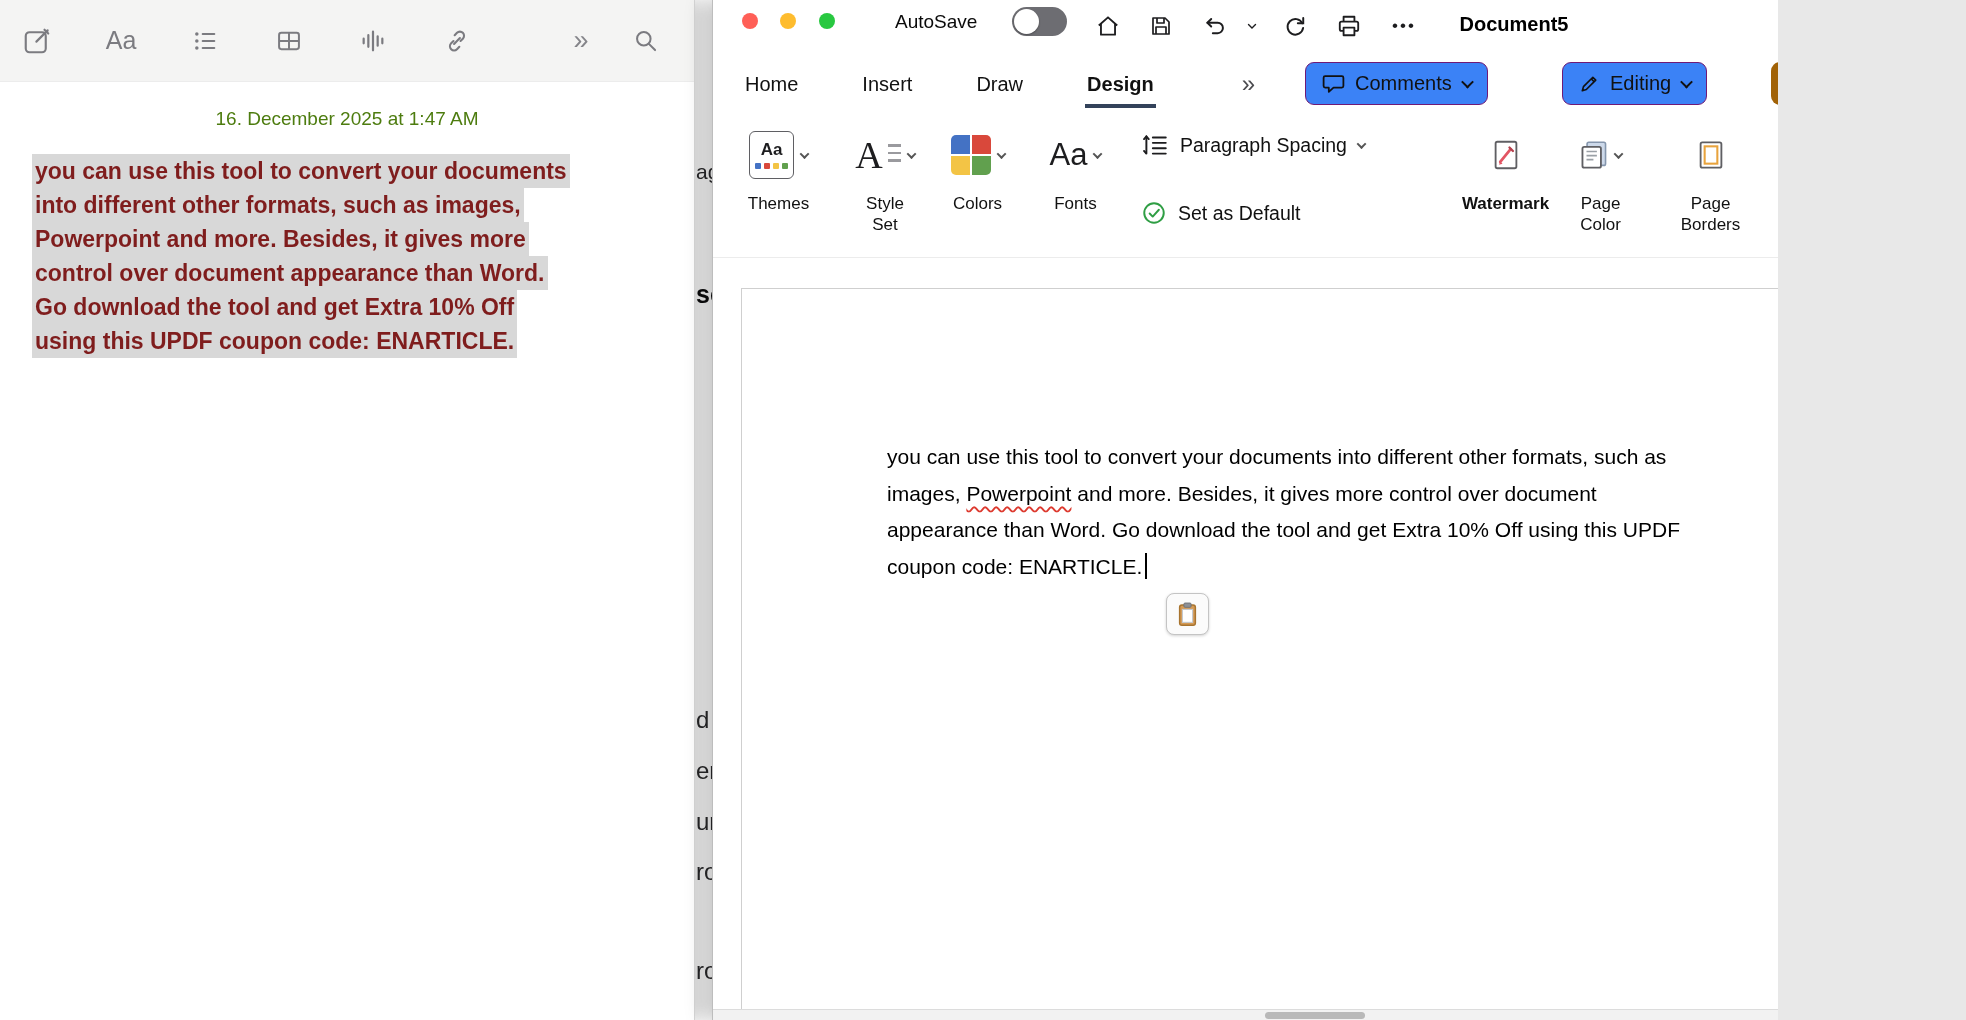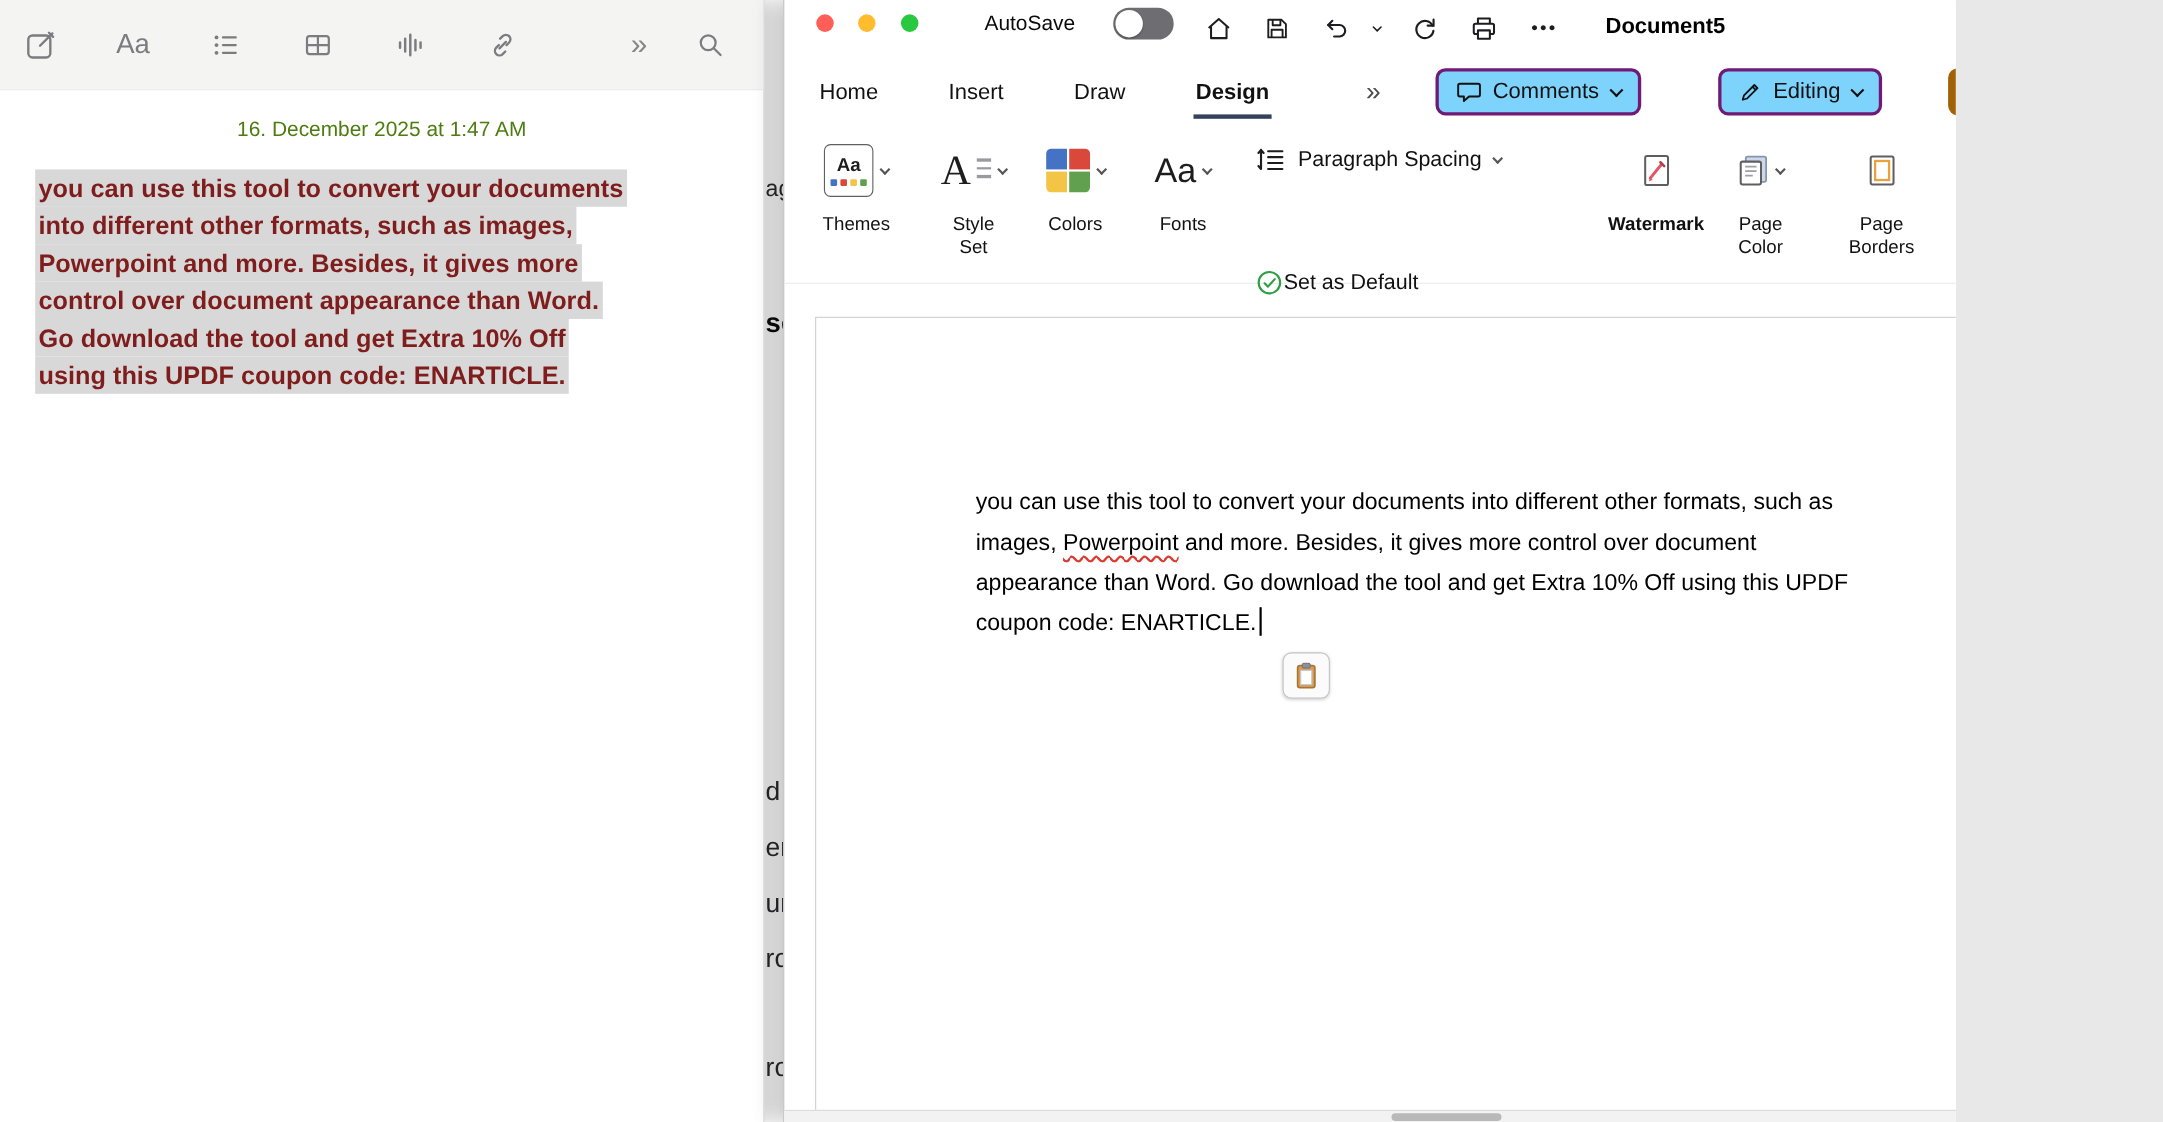--- a/index.html
+++ b/index.html
@@ -62,22 +62,22 @@
                font-size:20px; font-weight:600; color:#000; }
 
   
   .tabs { position:absolute; top:60px; left:30px; height:48px; display:flex; gap:60px;
           align-items:flex-end; }
   .tab { font-size:20px; color:#111; padding:0 2px 12px 2px; }
   .tab.active { font-weight:700; padding-bottom:8px; border-bottom:4px solid #33425a; }
   .tab.overflow { margin-left:24px; font-size:24px; color:#4c4c50; padding-bottom:10px; }
 
   
-  .pill { position:absolute; top:62px; height:43px; border:3px solid #701a75; border-radius:9px;
-          background:#7dd3fc; display:flex; align-items:center; gap:9px; padding:0 15px;
+  .pill { position:absolute; top:62px; height:43px; border:1px solid #701a75; border-radius:9px;
+          background:#3b82f6; display:flex; align-items:center; gap:9px; padding:0 15px;
           font-size:20px; color:#111; }
   .pill .chev { margin-left:2px; }
   .pill.share { background:#a16207; color:#fff; border:none; padding:0 17px; }
 
   .chev { display:inline-block; width:9px; height:9px; border-right:2px solid currentColor;
           border-bottom:2px solid currentColor; transform:rotate(45deg) translate(-1px,-1px); }
   .chev.sm { width:7px; height:7px; color:#555; }
 
   
   .ribbon { position:absolute; top:112px; left:0; width:100%; height:146px;
@@ -110,22 +110,22 @@
   .colors-icon { width:40px; height:40px; display:grid; grid-template-columns:1fr 1fr;
                  grid-template-rows:1fr 1fr; gap:2px; border-radius:5px; overflow:hidden; }
   .colors-icon i { display:block; }
   .colors-icon .c1{background:#4472c4;} .colors-icon .c2{background:#d9483b;}
   .colors-icon .c3{background:#f3c445;} .colors-icon .c4{background:#61a04e;}
 
   .fonts-icon { font-size:31px; color:#1d1d1f; line-height:34px; }
 
   .ps-row { position:absolute; left:428px; top:20px; display:flex; align-items:center; gap:11px;
             font-size:19.5px; color:#111; }
-  .sd-row { position:absolute; left:428px; top:88px; display:flex; align-items:center; 
-            font-size:19.5px; color:#111;margin-top:44px; }
+  .sd-row { position:absolute; left:428px; top:88px; display:flex; align-items:center; gap:11px;
+            font-size:19.5px; color:#111; }
 
   
   #page { position:absolute; left:28px; top:288px; width:1211px; height:722px; background:#fff;
           border:1px solid #cfcfcf; }
   .doc { position:absolute; left:145px; top:150px; width:960px; font-size:21px; line-height:36.5px;
          color:#000; }
   .squiggle { text-decoration:underline wavy #dd3a2f 2px; text-underline-offset:5px; }
   .caret { display:inline-block; width:2px; height:26px; background:#000; vertical-align:-5px;
            margin-left:3px; }
   .paste-btn { position:absolute; left:424px; top:304px; width:43px; height:42px;

